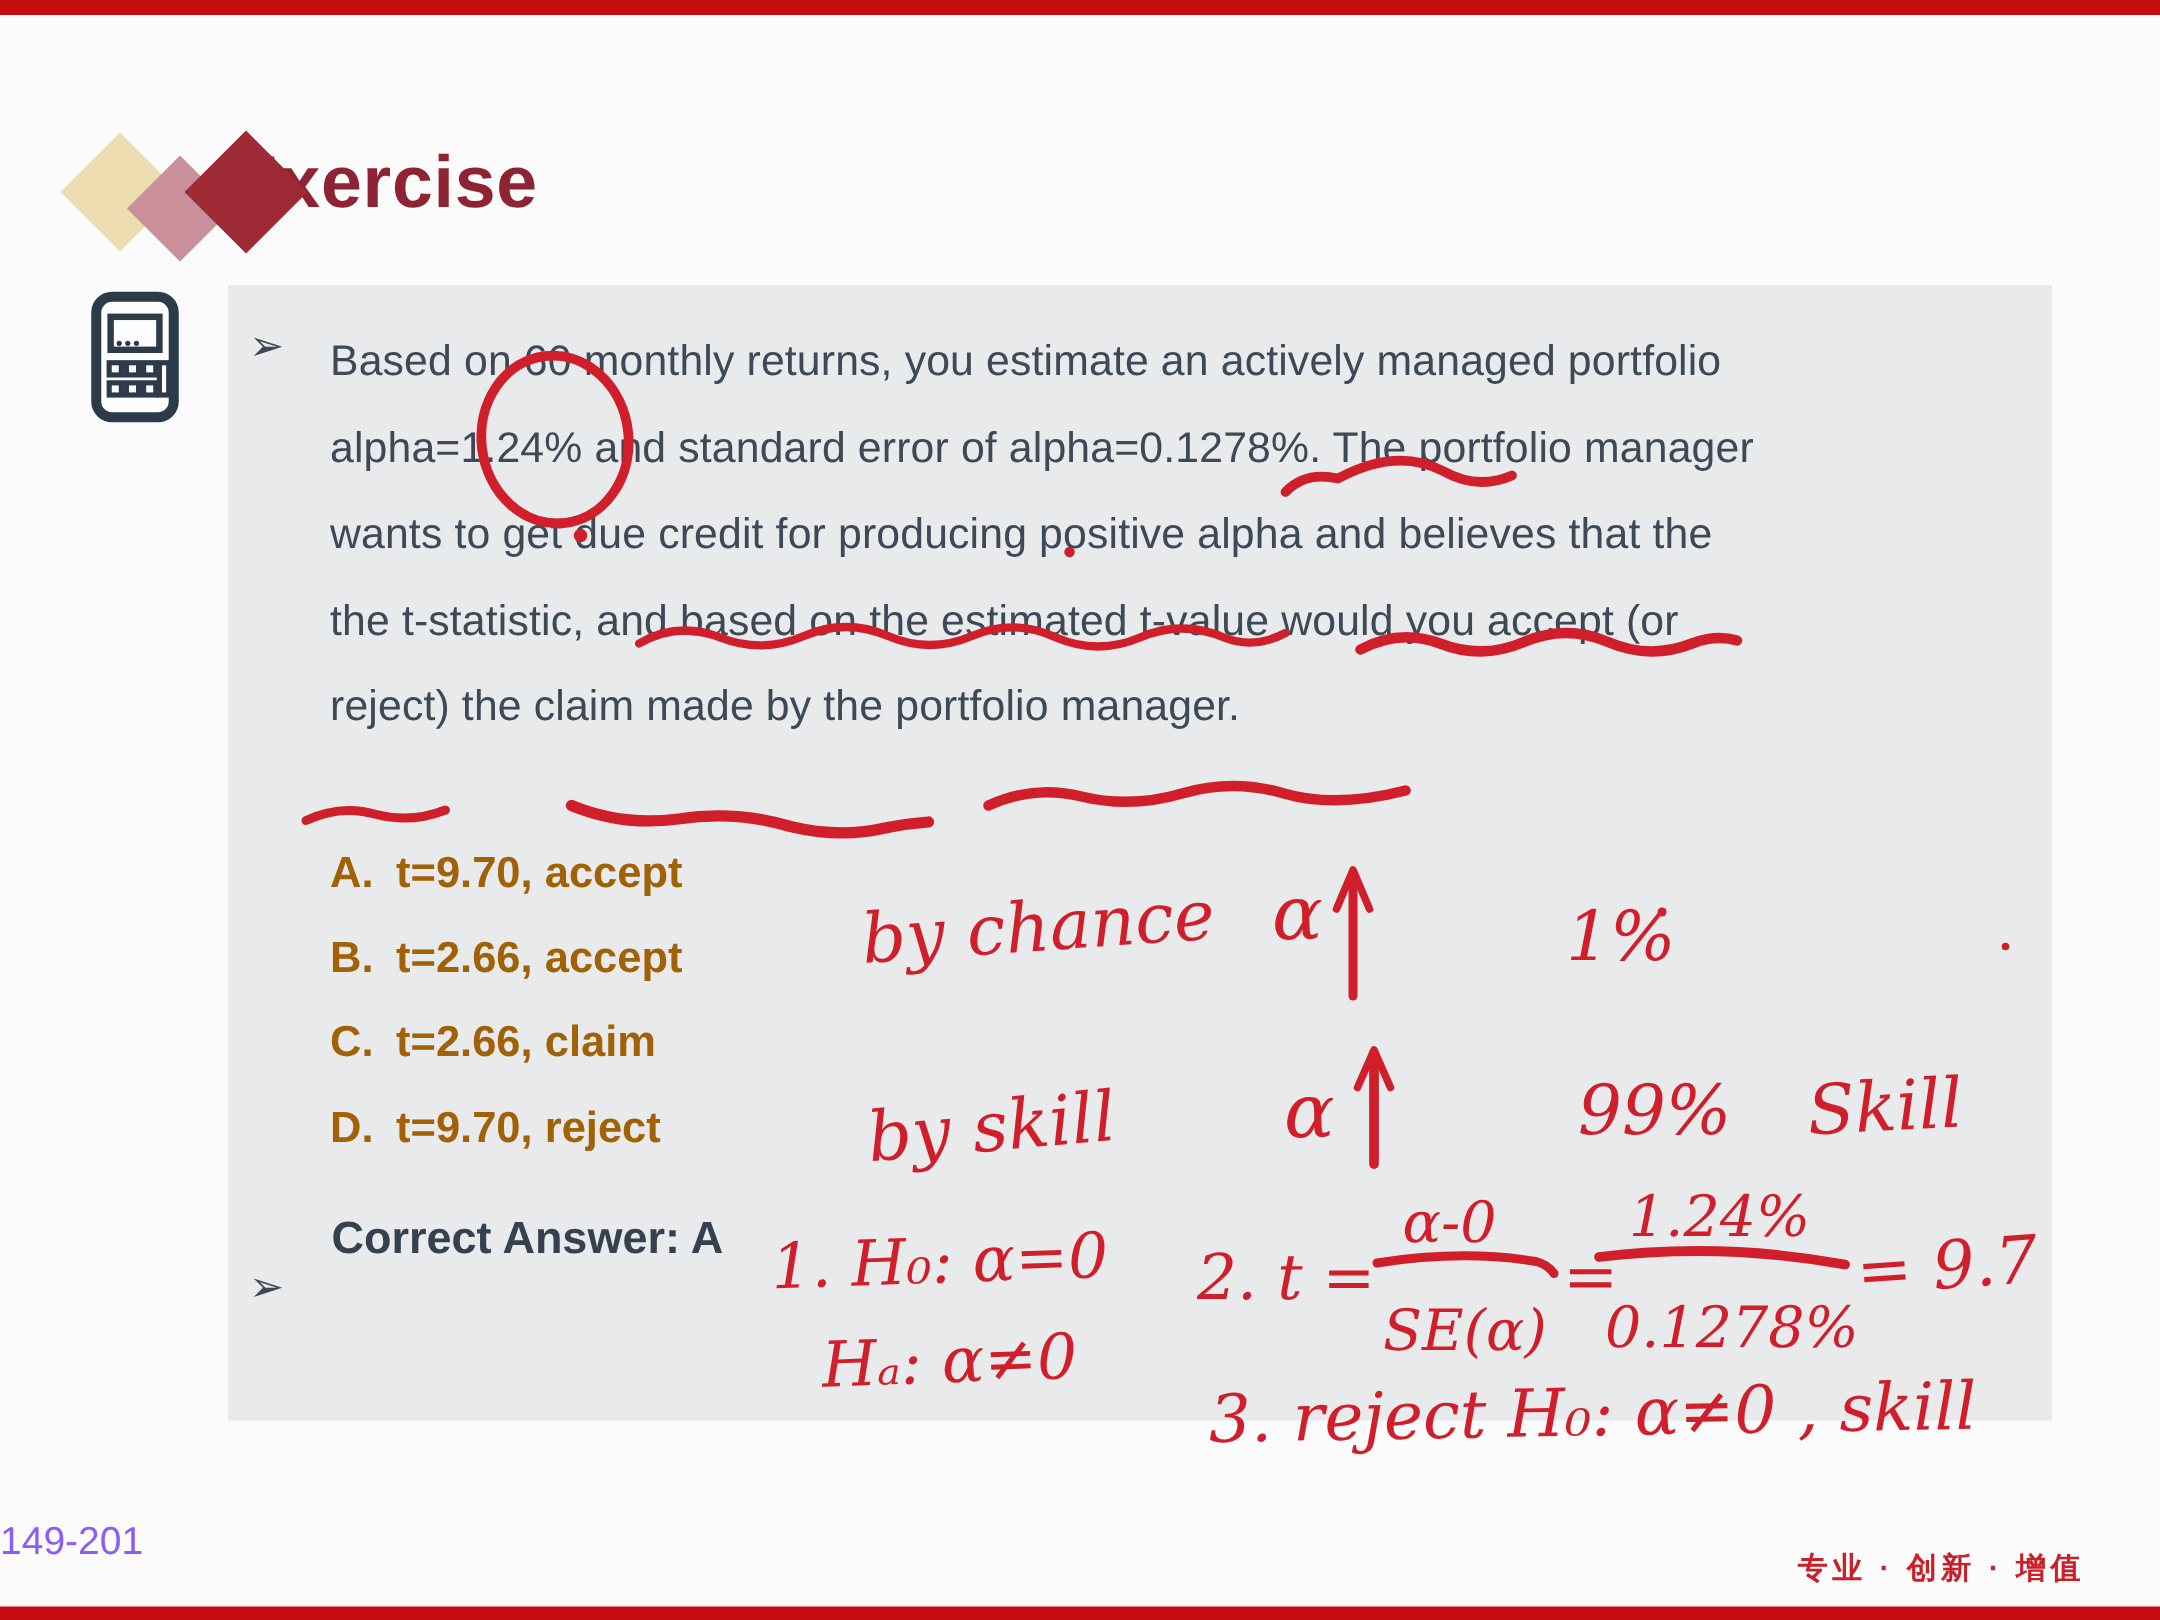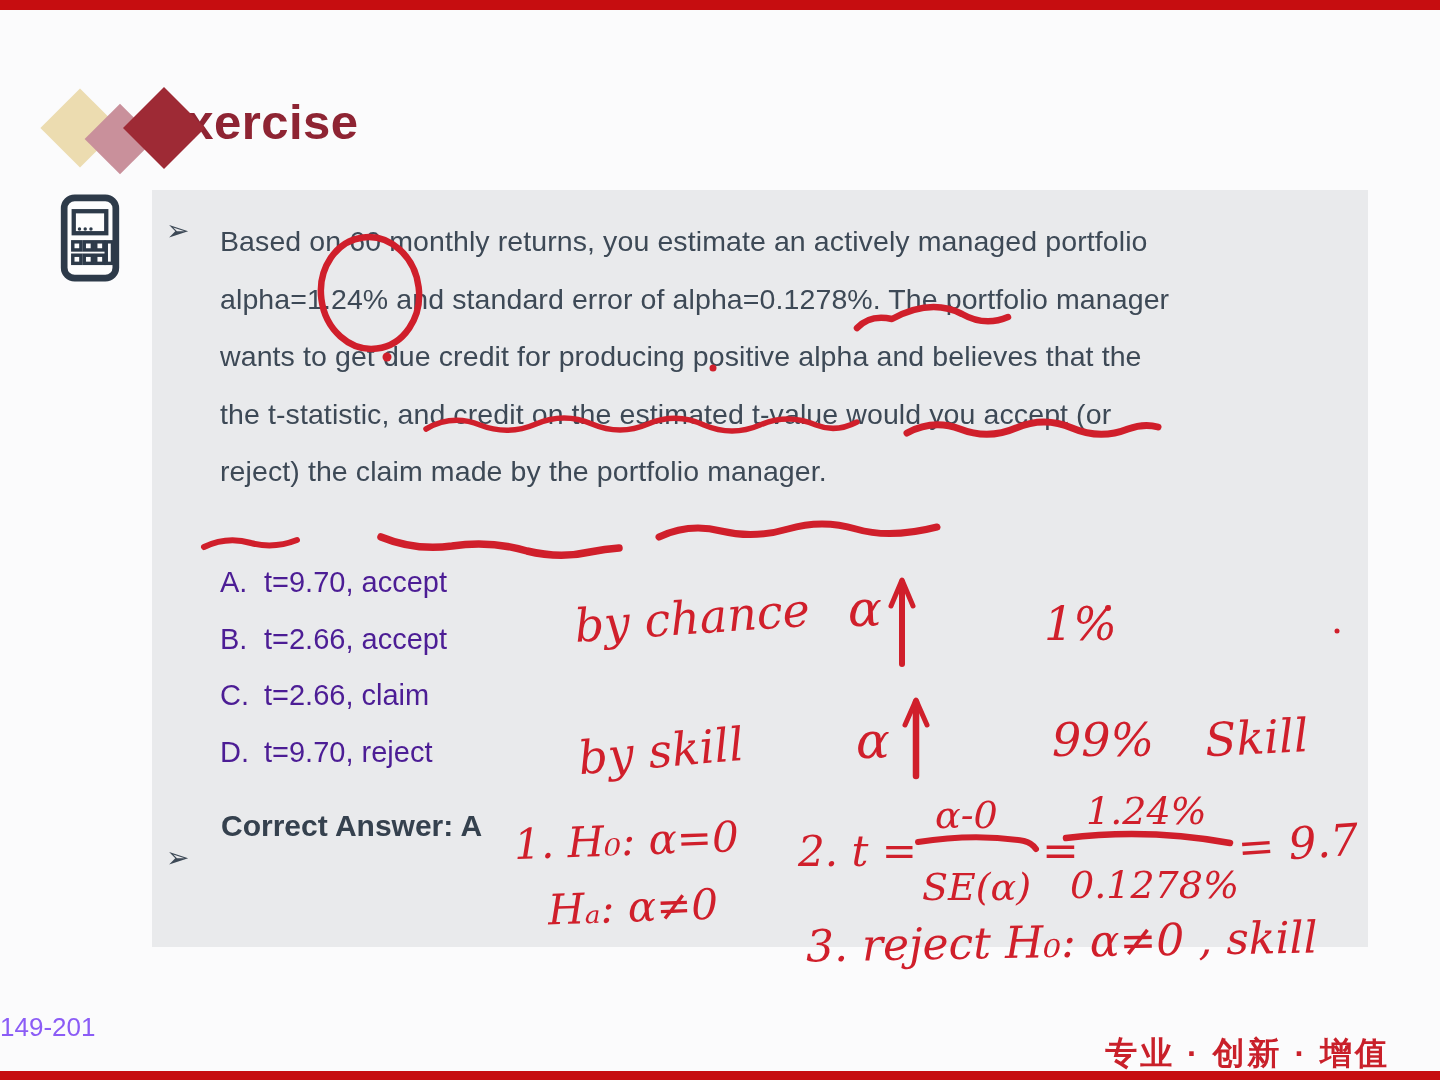--- a/index.html
+++ b/index.html
@@ -23,30 +23,30 @@
 
   .calc{position:absolute;left:58px;top:194px;}
 
   .panel{position:absolute;left:152px;top:190px;width:1216px;height:757px;background:#e9eaec;}
 
   .q-bullet{position:absolute;left:166px;top:214px;font-size:28px;color:#3d4956;}
   .q-lines{position:absolute;left:220px;top:213px;width:1130px;
     font-size:28.5px;line-height:57.5px;color:#3d4956;letter-spacing:0.1px;}
   .q-line{white-space:nowrap;}
 
-  .options{position:absolute;left:220px;top:554px;font-size:29px;color:#4c1d95;}
+  .options{position:absolute;left:220px;top:554px;font-size:29px;color:#a16207;font-weight:bold;}
   .opt{height:56.5px;line-height:56.5px;white-space:nowrap;}
   .opt .letter{display:inline-block;width:44px;}
 
   .a-bullet{position:absolute;left:166px;top:841px;font-size:28px;color:#3d4956;}
   .answer-label{position:absolute;left:221px;top:809px;font-size:30px;font-weight:700;color:#35414e;}
 
   .footer-page{position:absolute;left:0;top:1012px;width:1424px;text-align:left;
     font-size:26px;color:#8b5cf6;}
-  .footer-slogan{position:absolute;right:50px;top:1032px;font-size:32px;font-weight:700;
+  .footer-slogan{position:absolute;right:50px;top:1032px;font-size:20px;font-weight:700;
     color:#c9202a;letter-spacing:3px;white-space:nowrap;}
 
   .ink{position:absolute;left:0;top:0;width:1440px;height:1080px;z-index:10;pointer-events:none;}
   .ink path, .ink line, .ink ellipse, .ink polyline{stroke:#d01f2b;fill:none;stroke-linecap:round;stroke-linejoin:round;}
   .ink .fill{fill:#d01f2b;stroke:none;}
   .hw{font-family:"DejaVu Serif","DejaVu Sans",serif;font-style:italic;fill:#d01f2b;}
 </style>
 </head>
 <body>
 
@@ -77,21 +77,21 @@
     </svg>
   </div>
 
   <div class="panel"></div>
 
   <div class="q-bullet">➢</div>
   <div class="q-lines">
     <div class="q-line">Based on 60 monthly returns, you estimate an actively managed portfolio</div>
     <div class="q-line">alpha=1.24% and standard error of alpha=0.1278%. The portfolio manager</div>
     <div class="q-line">wants to get due credit for producing positive alpha and believes that the</div>
-    <div class="q-line">the t-statistic, and credit on the estimated t-value would you accept (or</div>
+    <div class="q-line">the t-statistic, and based on the estimated t-value would you accept (or</div>
     <div class="q-line">reject) the claim made by the portfolio manager.</div>
   </div>
 
   <div class="options">
     <div class="opt">
       <span class="letter">A.</span><span>t=9.70, accept</span>
     </div>
     <div class="opt">
       <span class="letter">B.</span><span>t=2.66, accept</span>
     </div>

